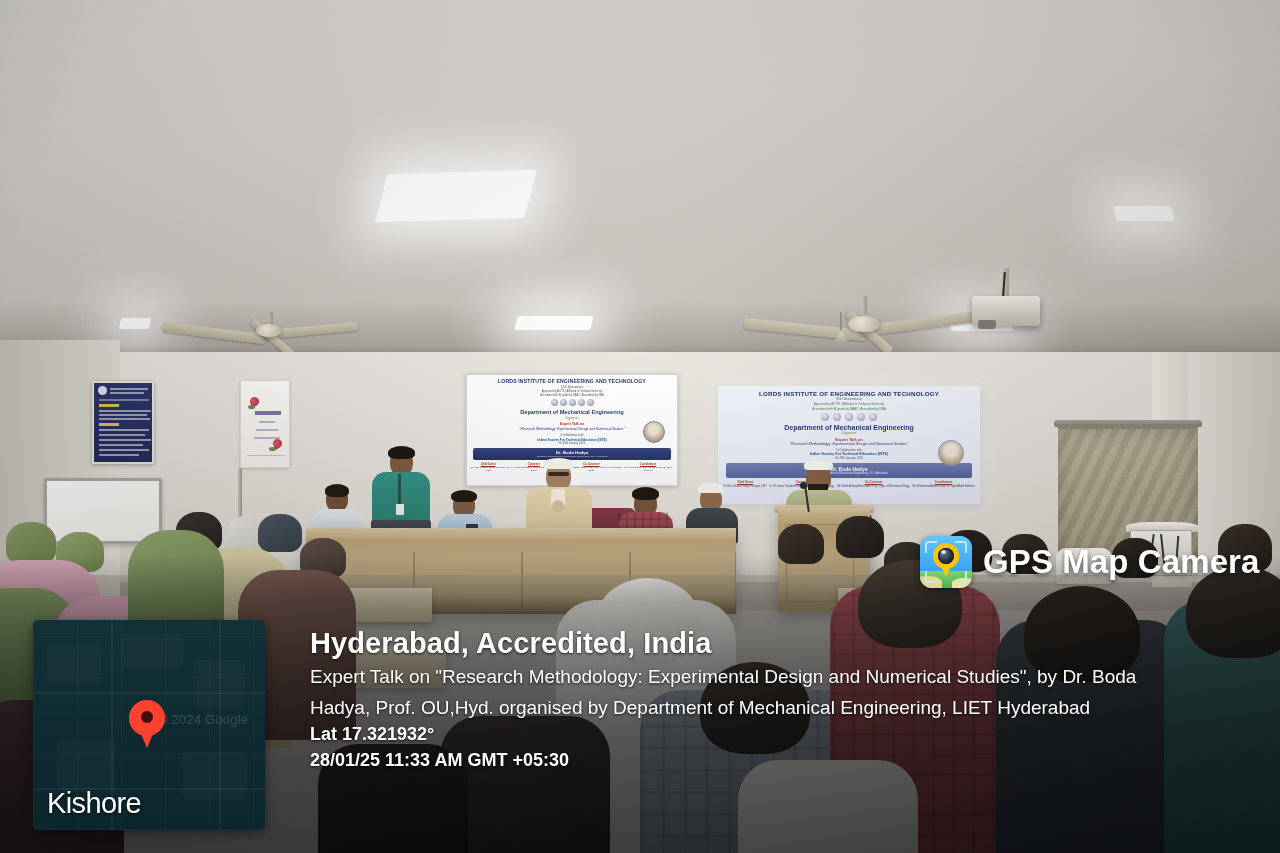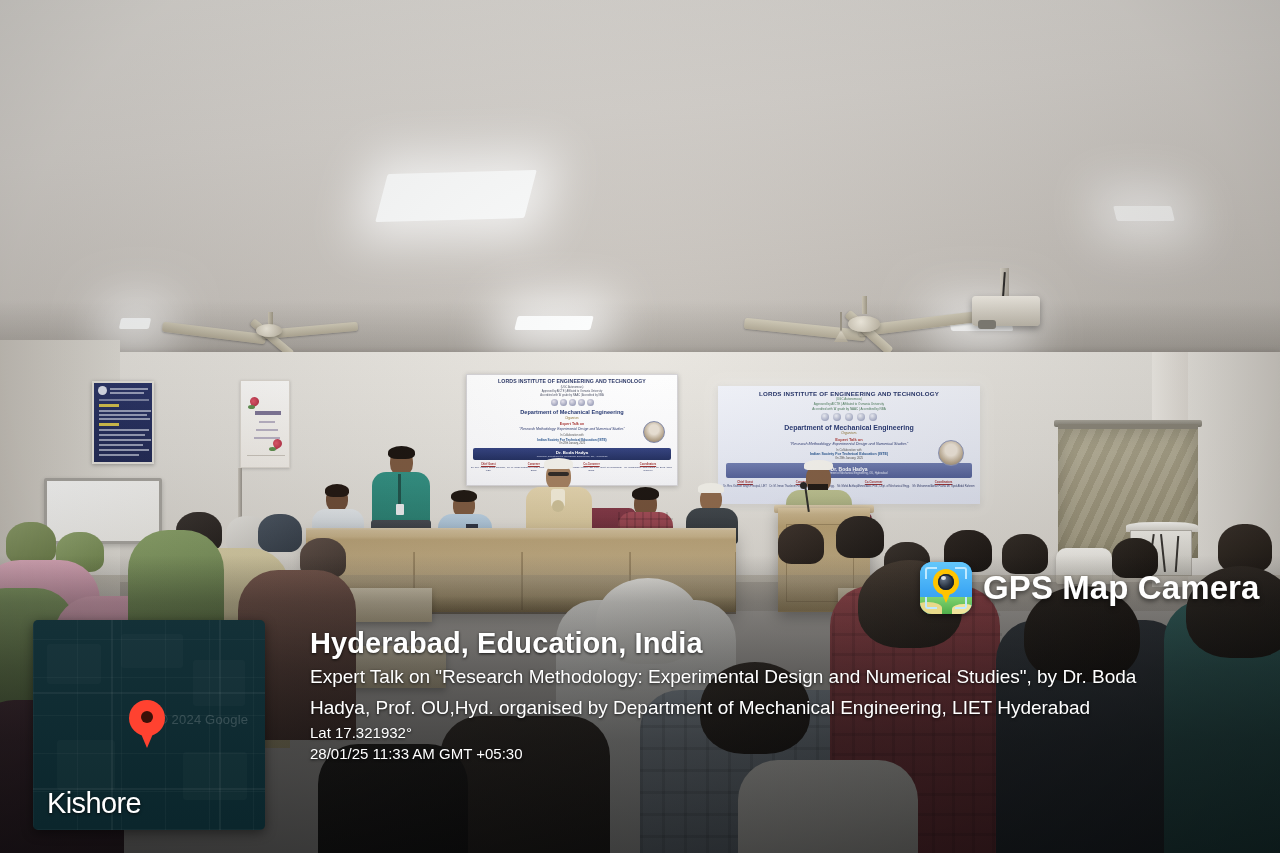--- a/index.html
+++ b/index.html
@@ -249,24 +249,24 @@
   .google-wm{ position:absolute; left:14px; bottom:10px; font-size:29px;
     font-weight:400; color:#ffffff; letter-spacing:-.6px;
     text-shadow:0 1px 3px rgba(0,0,0,.75); font-family:"Liberation Sans", sans-serif; }
 
   
   .info{ position:absolute; left:310px; top:627px; width:930px; color:#fff;
     text-shadow:0 1px 3px rgba(0,0,0,.78); }
   .info .loc-title{ font-size:29px; font-weight:bold; letter-spacing:.1px;
     line-height:1.14; }
   .info .desc{ font-size:19px; line-height:1.42; margin-top:4px; font-weight:400; }
-  .info .coord{ font-size:15px; line-height:1.42; font-weight:400; }
-
-  
-  .wm{ position:absolute; left:920px; top:562px; display:flex; align-items:center; gap:11px; }
+  .info .coord{ font-size:18px; line-height:1.42; font-weight:700; }
+
+  
+  .wm{ position:absolute; left:920px; top:536px; display:flex; align-items:center; gap:11px; }
   .wm-icon{ position:relative; width:52px; height:52px; border-radius:12px;
     background:linear-gradient(150deg,#3fa9f5 0%,#2d8fe0 45%,#1f7ccb 100%);
     box-shadow:0 2px 6px rgba(0,0,0,.45); overflow:hidden; }
   .wm-icon .sky{ position:absolute; inset:0;
     background:linear-gradient(180deg,#63c7fb 0%,#3fa9f5 55%,#2e95e4 100%); }
   .wm-icon .land{ position:absolute; left:0; bottom:0; width:100%; height:17px;
     background:linear-gradient(180deg,#7fd36f,#4fae4a); }
   .wm-icon .land2{ position:absolute; left:-6px; bottom:0; width:28px; height:12px;
     background:#e8d98a; border-radius:50% 50% 0 0; }
   .wm-icon .land3{ position:absolute; right:-4px; bottom:0; width:24px; height:10px;
@@ -610,21 +610,21 @@
     <div class="map-attr">© 2024 Google</div>
     <div class="map-pin">
       <div class="pin-tail"></div>
       <div class="pin-body"></div>
       <div class="pin-hole"></div>
     </div>
     <div class="google-wm">Kishore</div>
   </div>
 
   <div class="info">
-    <div class="loc-title">Hyderabad, Education, India</div>
+    <div class="loc-title">Hyderabad, Accredited, India</div>
     <div class="desc">Expert Talk on "Research Methodology: Experimental Design and Numerical Studies", by Dr. Boda</div>
     <div class="desc">Hadya, Prof. OU,Hyd. organised by Department of Mechanical Engineering, LIET Hyderabad</div>
     <div class="coord">Lat 17.321932°</div>
     <div class="coord">28/01/25 11:33 AM GMT +05:30</div>
   </div>
 
   <div class="wm">
     <div class="wm-icon">
       <div class="sky"></div>
       <div class="land"></div>

